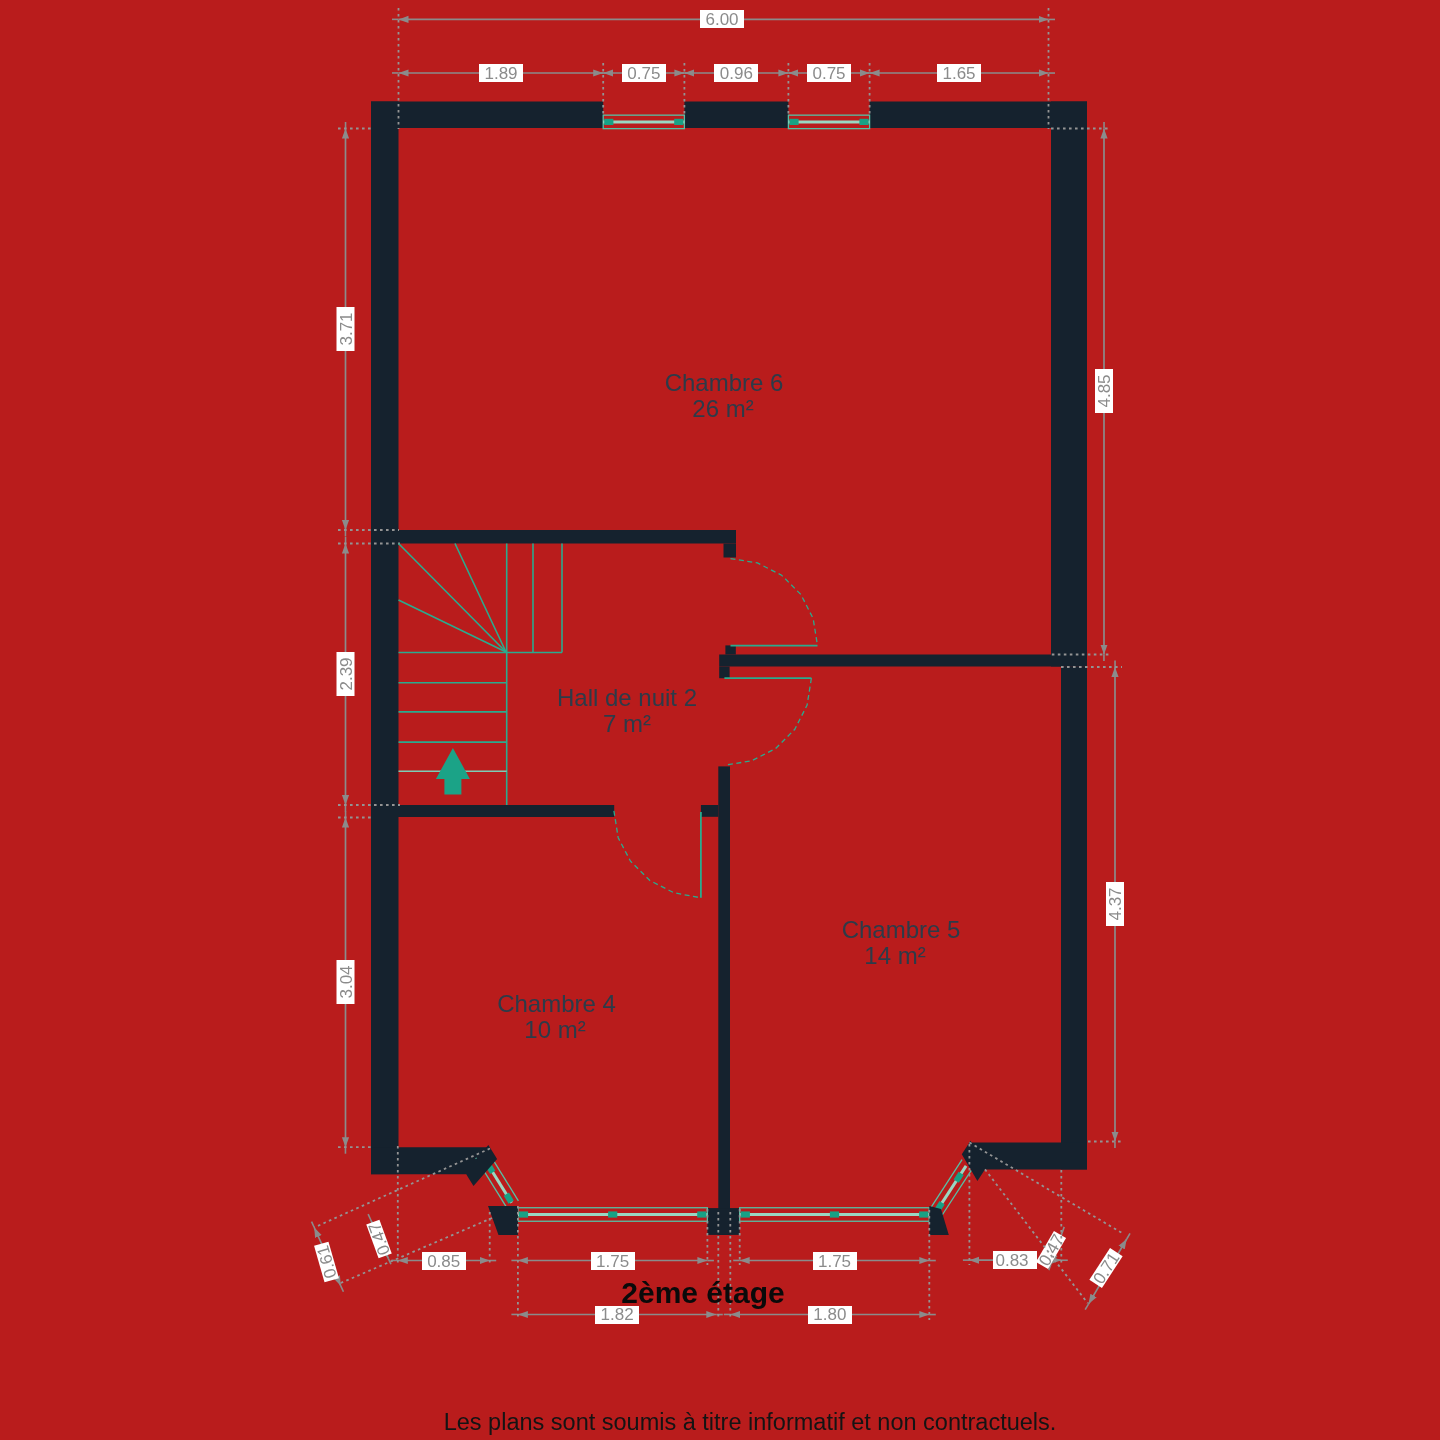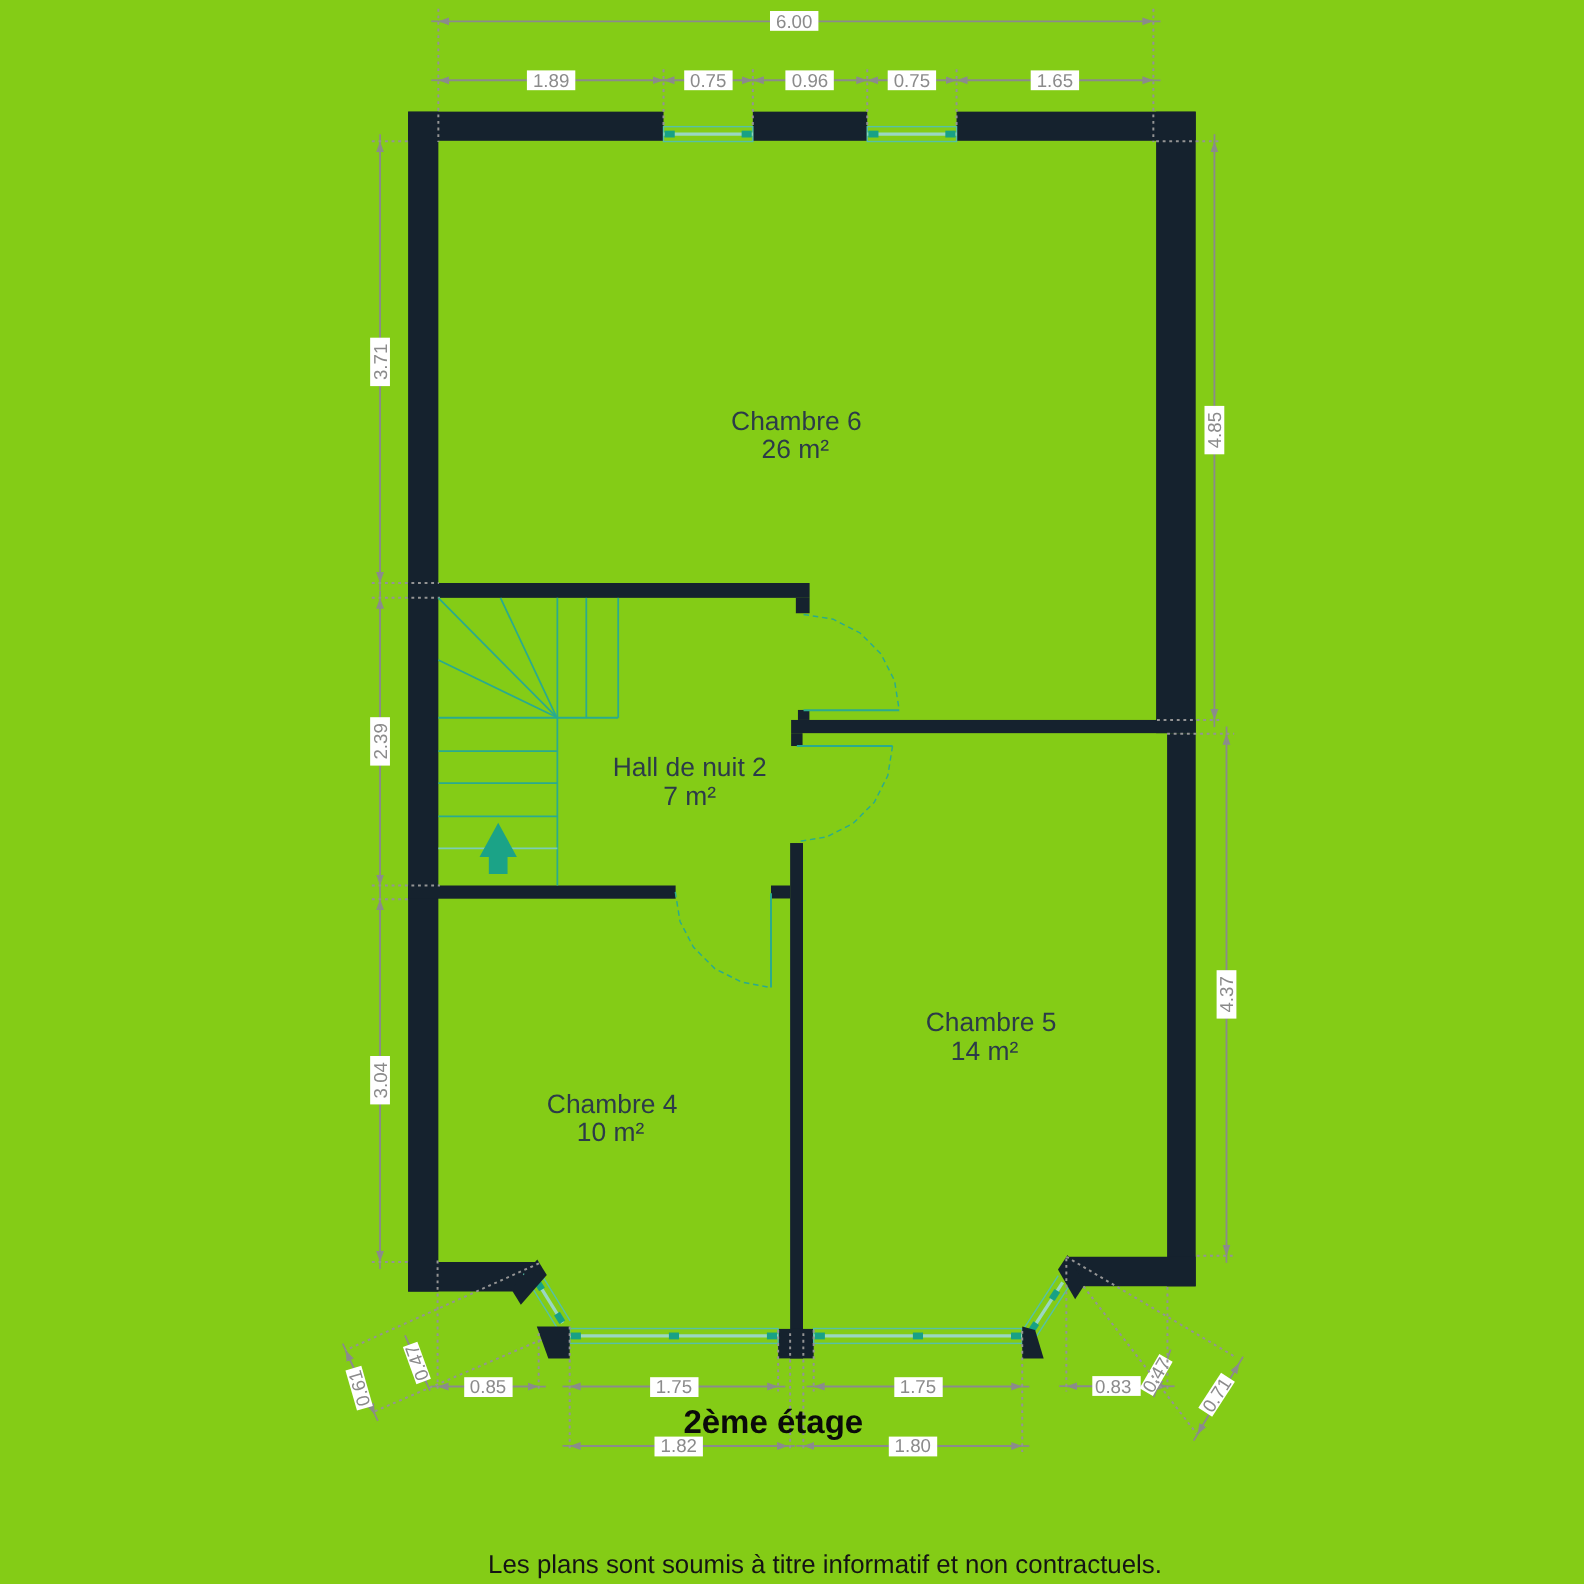--- a/index.html
+++ b/index.html
@@ -1,16 +1,16 @@
 <!DOCTYPE html>
 <html><head>
 <meta charset="utf-8">
 <style>
   html,body{margin:0;padding:0;background:#ffffff;}
-  #page{position:relative;width:1440px;height:1440px;background:#84cc16;overflow:hidden;
+  #page{position:relative;width:1440px;height:1440px;background:#b91c1c;overflow:hidden;
         font-family:"Liberation Sans", sans-serif;}
   svg{position:absolute;left:0;top:0;}
   text{font-family:"Liberation Sans", sans-serif;}
   .dim{fill:#8b8b8b;font-size:17px;}
   .room{fill:#2c3b49;font-size:24px;}
 </style>
 </head>
 <body>
 <div id="page">
 <svg width="1440" height="1440" viewBox="0 0 1440 1440">

